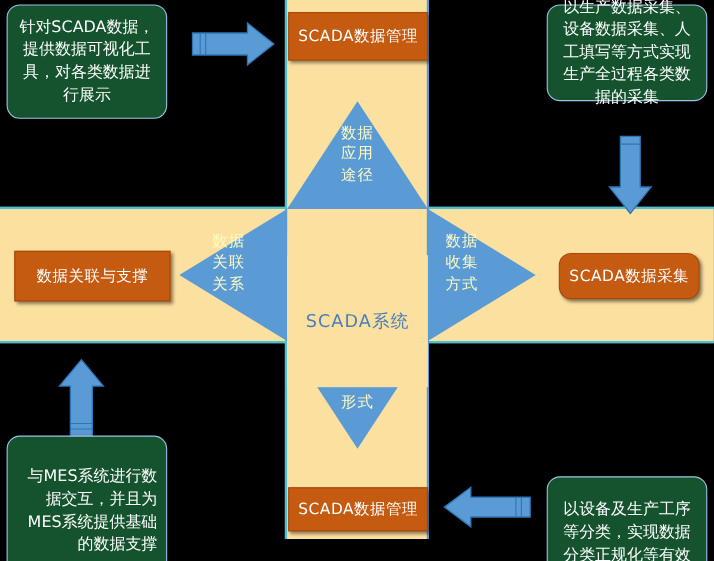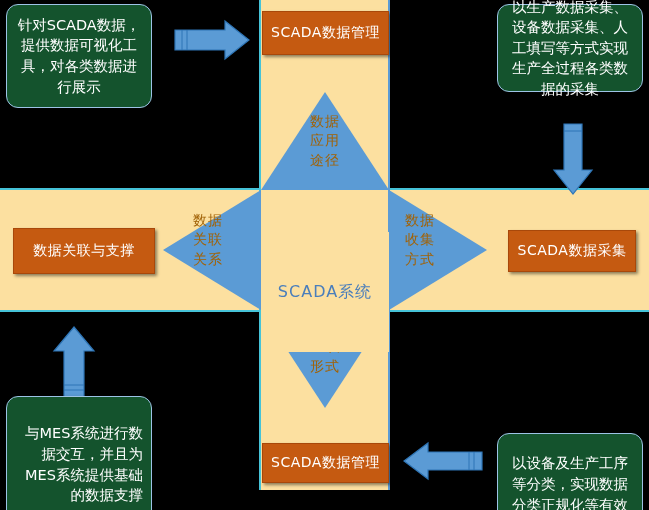--- a/index.html
+++ b/index.html
@@ -95,21 +95,21 @@
     left: 389px;
     top: 190px;
     border-top: 60px solid transparent;
     border-bottom: 60px solid transparent;
     border-left: 98px solid #5B9BD5;
   }
 
   .tri-label {
     position: absolute;
     z-index: 5;
-    color: #a16207;
+    color: #fef9c3;
     font-size: 14px;
     line-height: 1.38;
     text-align: center;
     white-space: pre-line;
     letter-spacing: 1px;
   }
   #label-up    { left: 289px; top: 112px; width: 72px; }
   #label-down  { left: 289px; top: 318px; width: 72px; }
   #label-left  { left: 186px; top: 211px; width: 44px; }
   #label-right { left: 398px; top: 211px; width: 44px; }
@@ -125,21 +125,21 @@
     display: flex;
     align-items: center;
     justify-content: center;
     z-index: 8;
     letter-spacing: 0.5px;
     white-space: nowrap;
   }
   #obox-top    { left: 262px; top: 11px;  width: 125px; height: 42px; }
   #obox-bottom { left: 262px; top: 443px; width: 125px; height: 38px; }
   #obox-left   { left: 13px;  top: 228px; width: 140px; height: 44px; }
-  #obox-right  { left: 508px; top: 230px; width: 126px; height: 40px; }
+  #obox-right  { left: 508px; top: 230px; width: 126px; height: 40px; border-radius: 11px; }
 
   
   .cbox {
     position: absolute;
     background: #14532d;
     border: 1px solid #9DC3E6;
     border-radius: 12px;
     box-shadow: 2px 2px 4px rgba(0,0,0,0.35);
     color: #FFFFFF;
     font-size: 14.5px;

